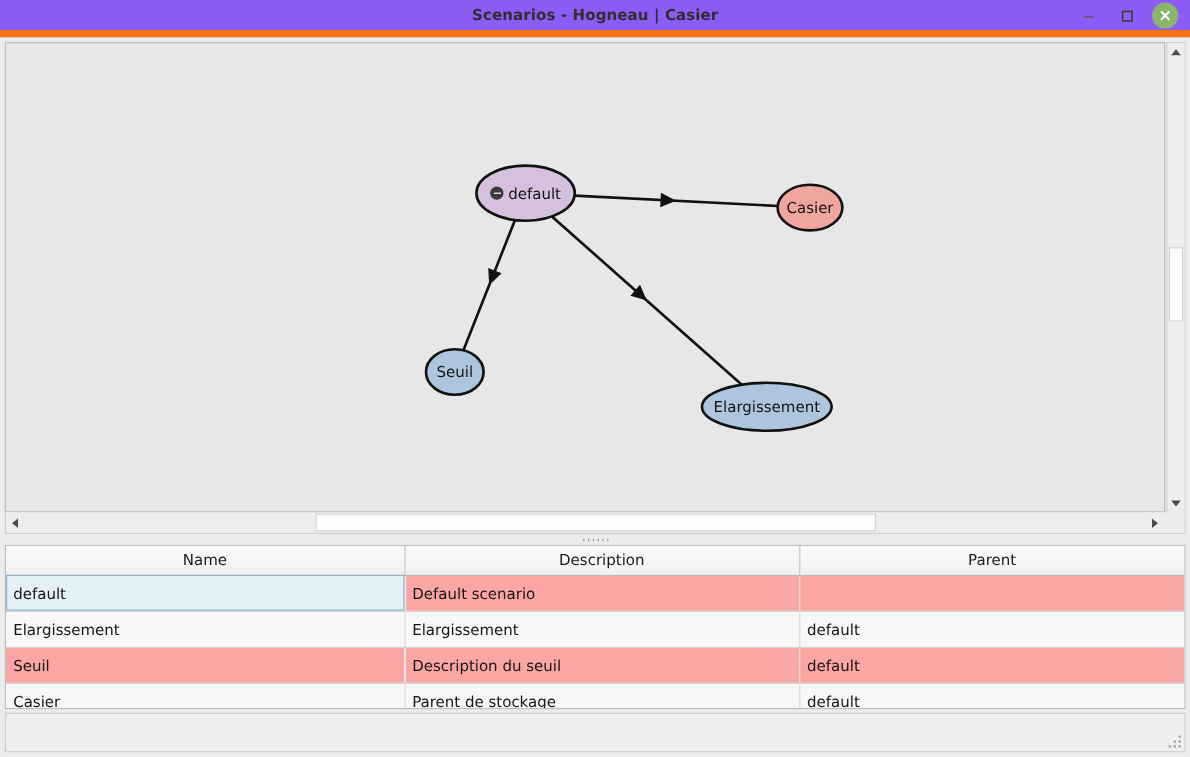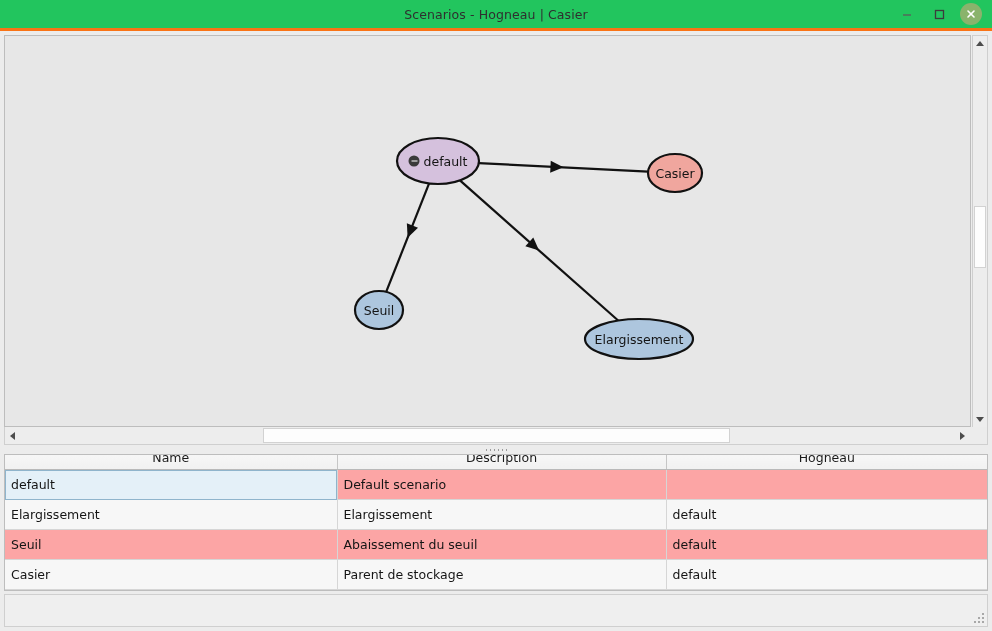--- a/index.html
+++ b/index.html
@@ -13,24 +13,25 @@
     position: relative;
     width: 992px; height: 631px;
     background: #ececec;
     display: flex; flex-direction: column;
   }
 
   
   .titlebar {
     position: relative;
     height: 31px;
-    background: #22c55e;
-    border-bottom: 3px solid #f97316;
+    background: #8b5cf6;
+    border-bottom: 6px solid #f97316;
     display: flex; align-items: center;
     flex: 0 0 31px;
+    font-weight: bold;
   }
   .titlebar-title {
     position: absolute;
     left: 0; right: 0;
     text-align: center;
     font-size: 12.5px;
     color: #2f2f2f;
     letter-spacing: .1px;
     pointer-events: none;
   }
@@ -146,21 +147,20 @@
   .grip i { width: 1px; height: 2px; background: #9a9a9a; display: block; }
 
   
   .table-wrap {
     flex: 1 1 auto;
     margin: 0 4px 0 4px;
     background: #ffffff;
     border: 1px solid #bdbdbd;
     display: flex; flex-direction: column;
     overflow: hidden;
-    justify-content: flex-end;
   }
   table.grid { width: 100%; border-collapse: collapse; table-layout: fixed; }
   table.grid th {
     height: 24px;
     background: linear-gradient(to bottom, #fafafa 0%, #f1f1f1 100%);
     border-right: 1px solid #c6c6c6;
     border-bottom: 1px solid #b9b9b9;
     font-weight: normal;
     font-size: 12.5px;
     color: #1a1a1a;
@@ -303,37 +303,37 @@
         <i></i>
     </span>
   </div>
 
   <div class="table-wrap">
     <table class="grid">
       <thead>
         <tr>
           <th style="width:332px">Name</th>
           <th style="width:329px">Description</th>
-          <th>Hogneau</th>
+          <th>Parent</th>
         </tr>
       </thead>
       <tbody id="table-body">
           <tr class="plain">
             <td class="sel">default</td>
             <td>Default scenario</td>
             <td></td>
           </tr>
           <tr class="alt">
             <td>Elargissement</td>
             <td>Elargissement</td>
             <td>default</td>
           </tr>
           <tr class="plain">
             <td>Seuil</td>
-            <td>Abaissement du seuil</td>
+            <td>Description du seuil</td>
             <td>default</td>
           </tr>
           <tr class="alt">
             <td>Casier</td>
             <td>Parent de stockage</td>
             <td>default</td>
           </tr>
         </tbody>
     </table>
     <div class="filler"></div>

